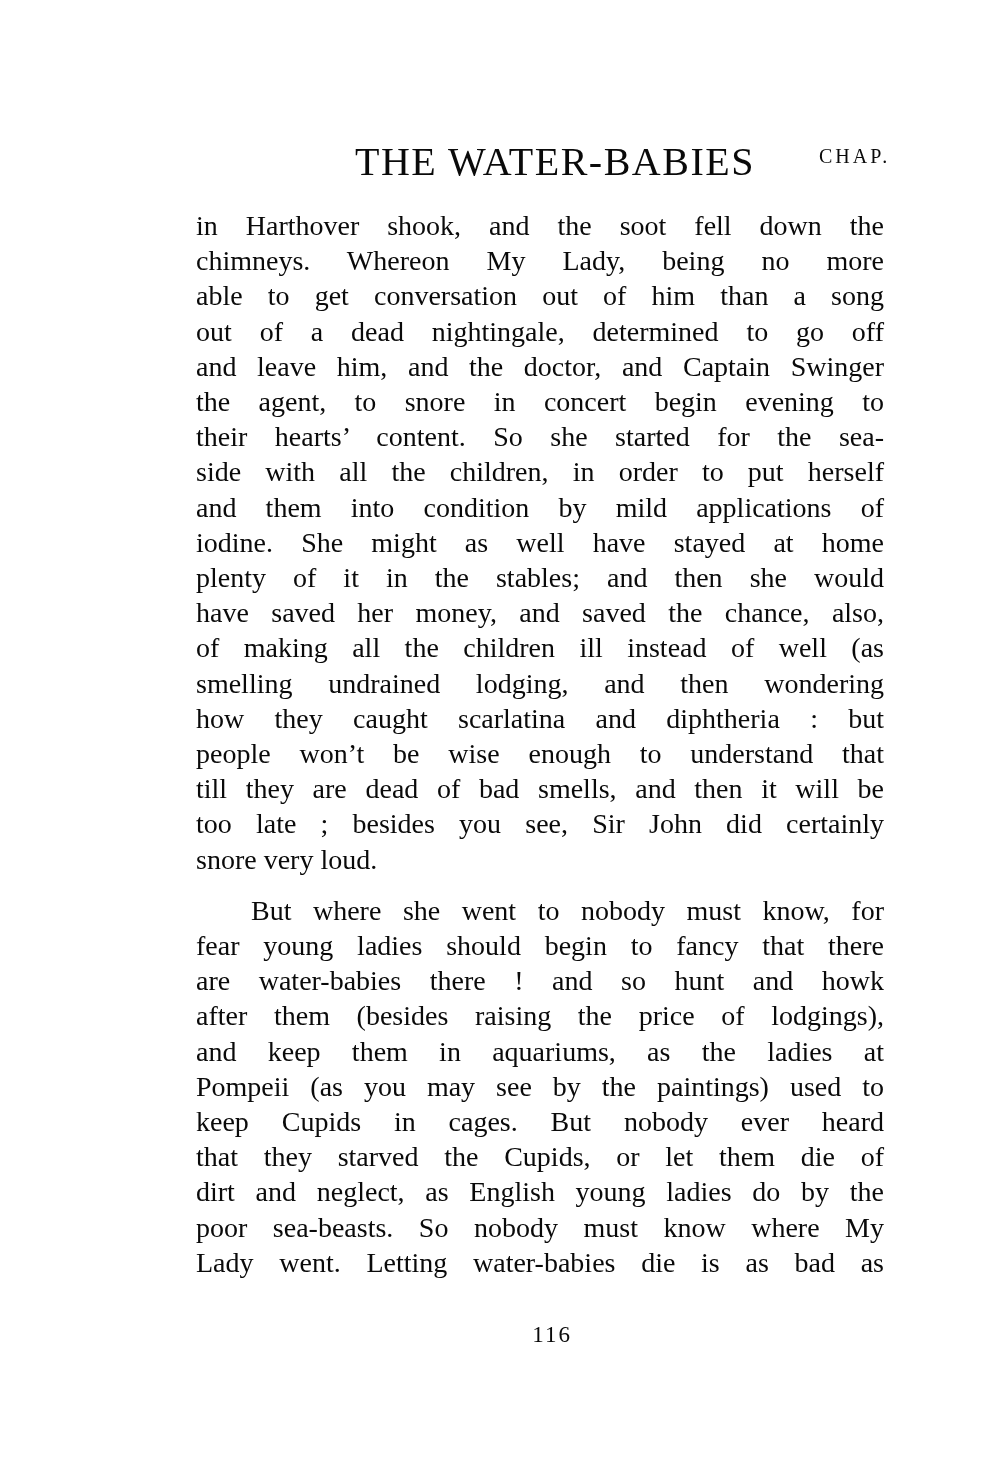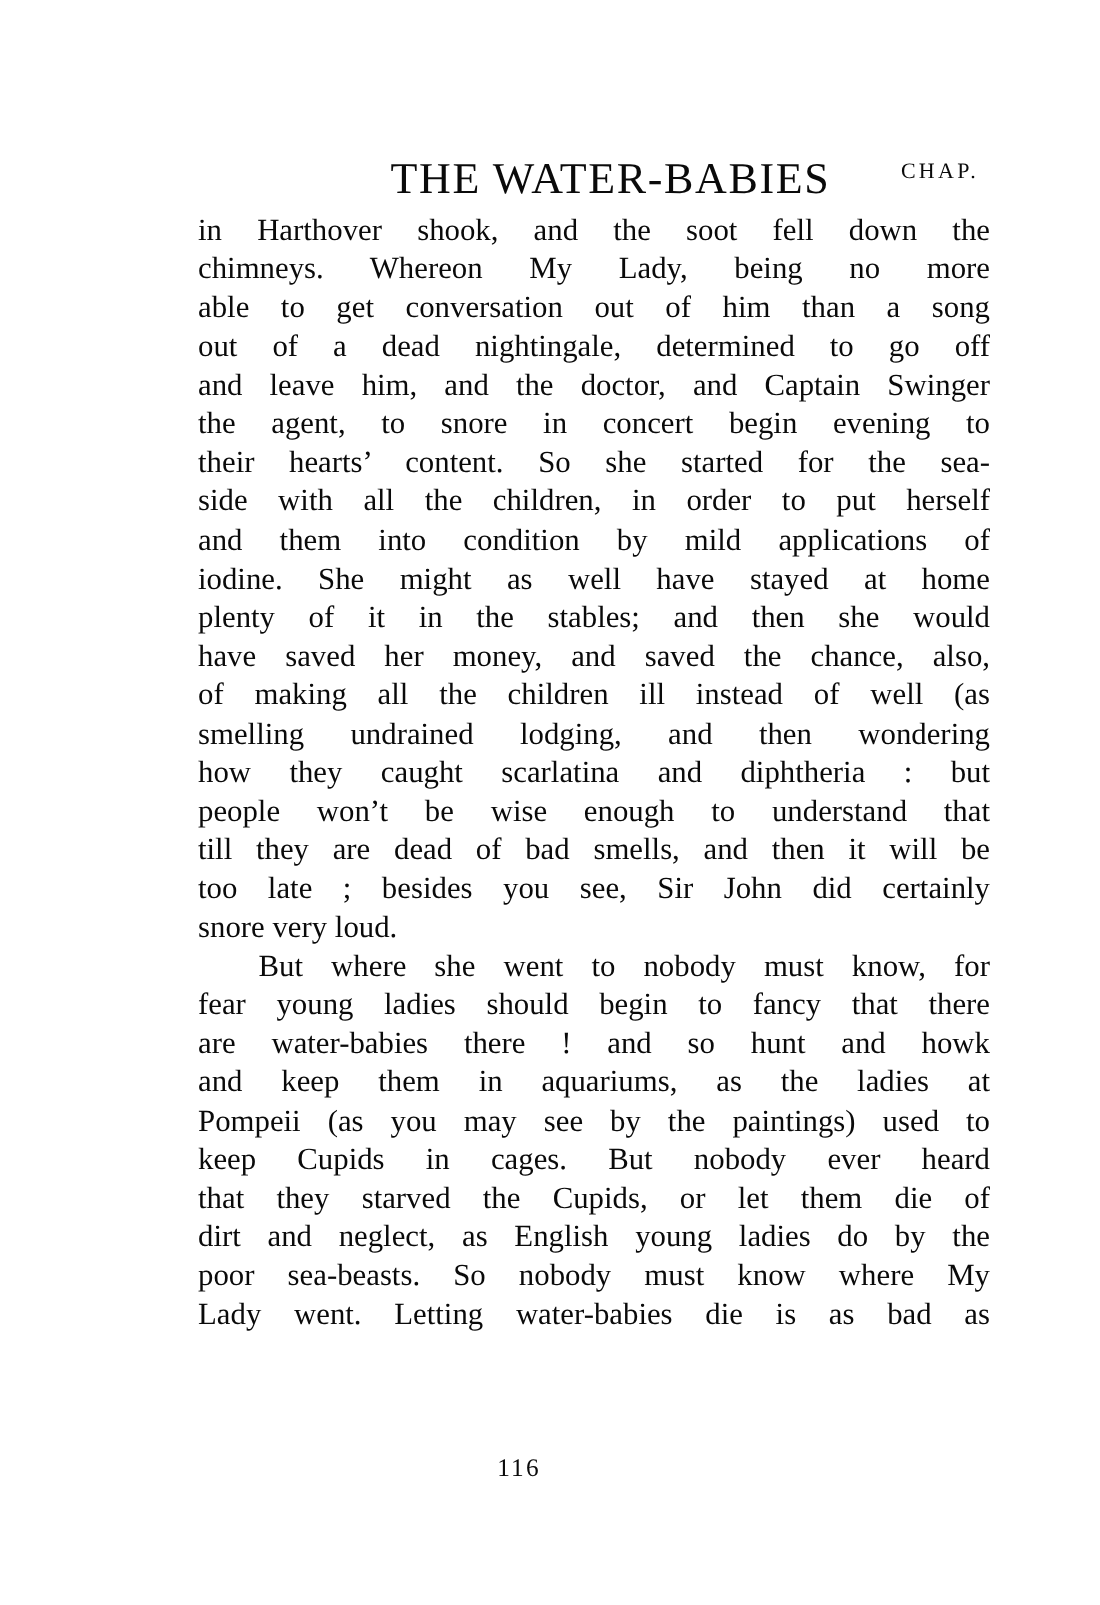--- a/index.html
+++ b/index.html
@@ -41,38 +41,38 @@
   }
   .page-body {
     position: absolute;
     left: 180px;
     top: 192px;
     width: 720px;
     font-size: 28px;
     line-height: 35.2px;
   }
   .paragraph {
-    margin: 0;
+    margin: 16px;
   }
   .line {
     text-align: justify;
     text-align-last: justify;
   }
   .line.flush-last {
     text-align-last: left;
   }
   .line.indent {
     padding-left: 55px;
   }
   .page-number {
     position: absolute;
     top: 1322px;
     left: 452px;
     width: 120px;
-    text-align: left;
+    text-align: right;
     font-size: 23px;
     letter-spacing: 2px;
   }
 </style>
 </head>
 <body>
 
 <div class="page" style="--paper: #ffffff; --ink: #0a0a0a;">
 
   <div class="running-header">
@@ -99,20 +99,21 @@
         <div class="line">how they caught scarlatina and diphtheria : but</div>
         <div class="line">people won’t be wise enough to understand that</div>
         <div class="line">till they are dead of bad smells, and then it will be</div>
         <div class="line">too late ; besides you see, Sir John did certainly</div>
         <div class="line flush-last">snore very loud.</div>
       </div>
       <div class="paragraph">
         <div class="line indent">But where she went to nobody must know, for</div>
         <div class="line">fear young ladies should begin to fancy that there</div>
         <div class="line">are water-babies there ! and so hunt and howk</div>
+        <div class="line">after them (besides raising the price of lodgings),</div>
         <div class="line">and keep them in aquariums, as the ladies at</div>
         <div class="line">Pompeii (as you may see by the paintings) used to</div>
         <div class="line">keep Cupids in cages. But nobody ever heard</div>
         <div class="line">that they starved the Cupids, or let them die of</div>
         <div class="line">dirt and neglect, as English young ladies do by the</div>
         <div class="line">poor sea-beasts. So nobody must know where My</div>
         <div class="line">Lady went. Letting water-babies die is as bad as</div>
       </div>
     </div>
 

